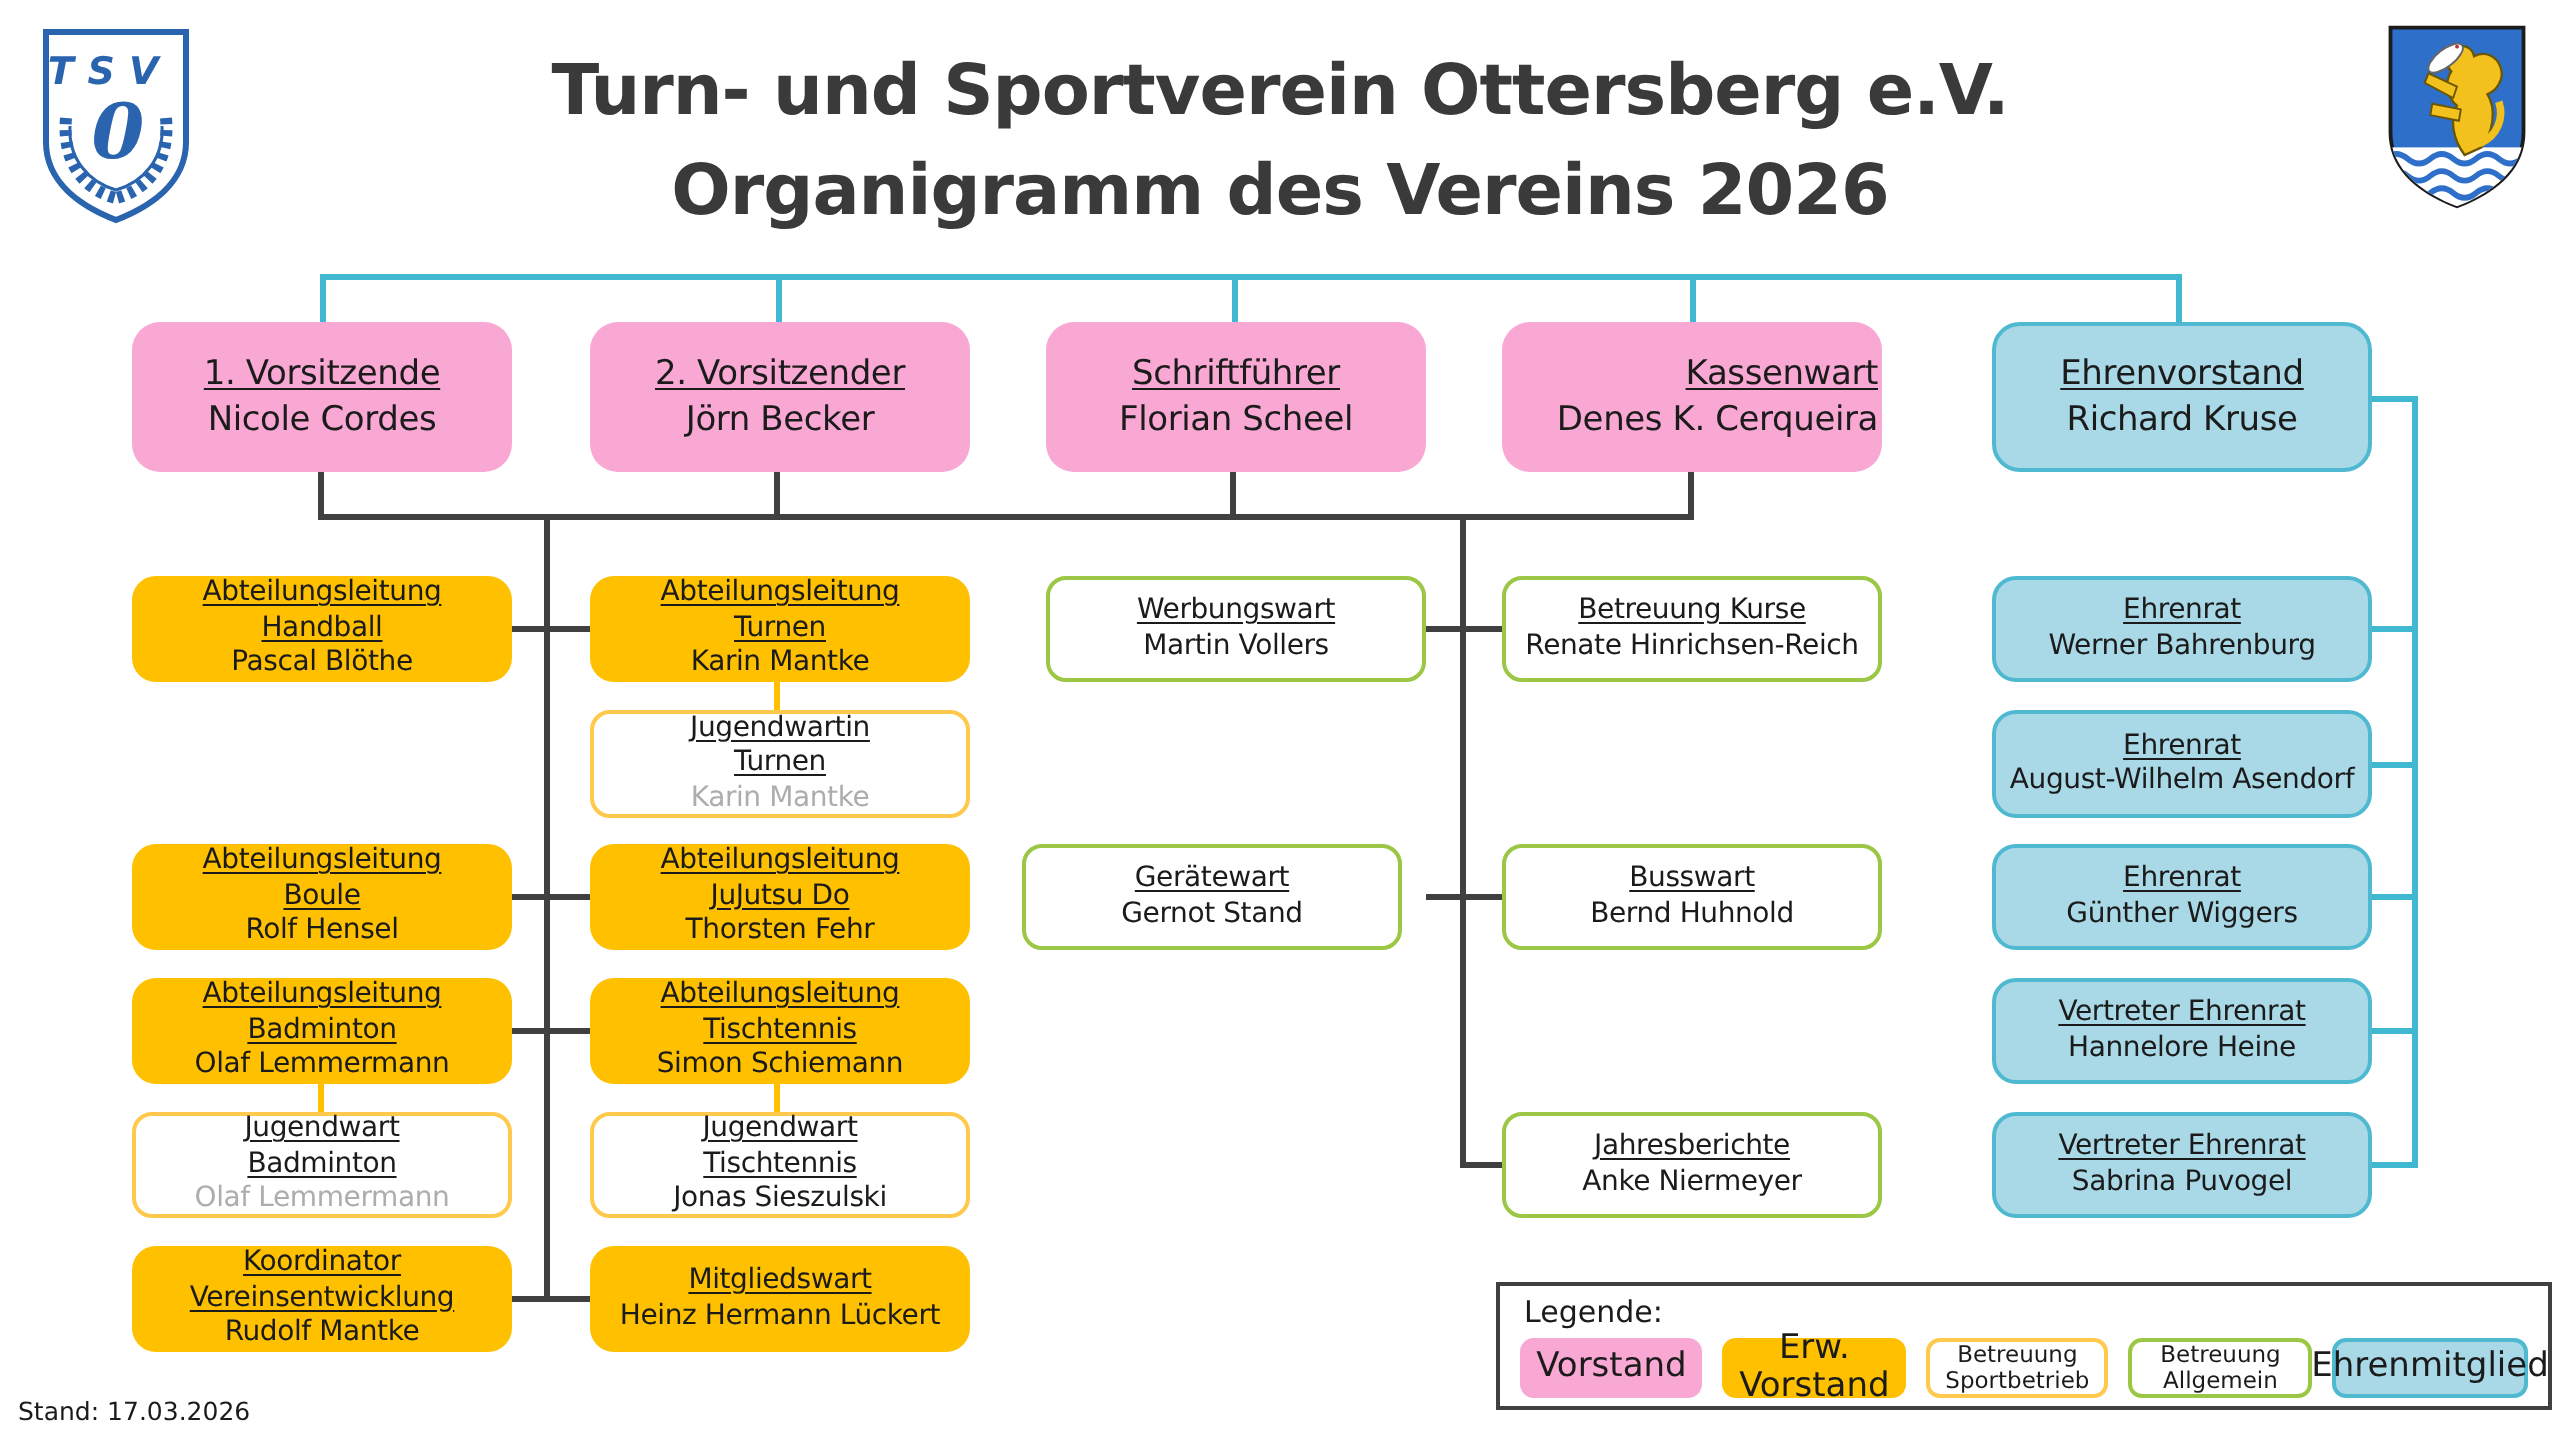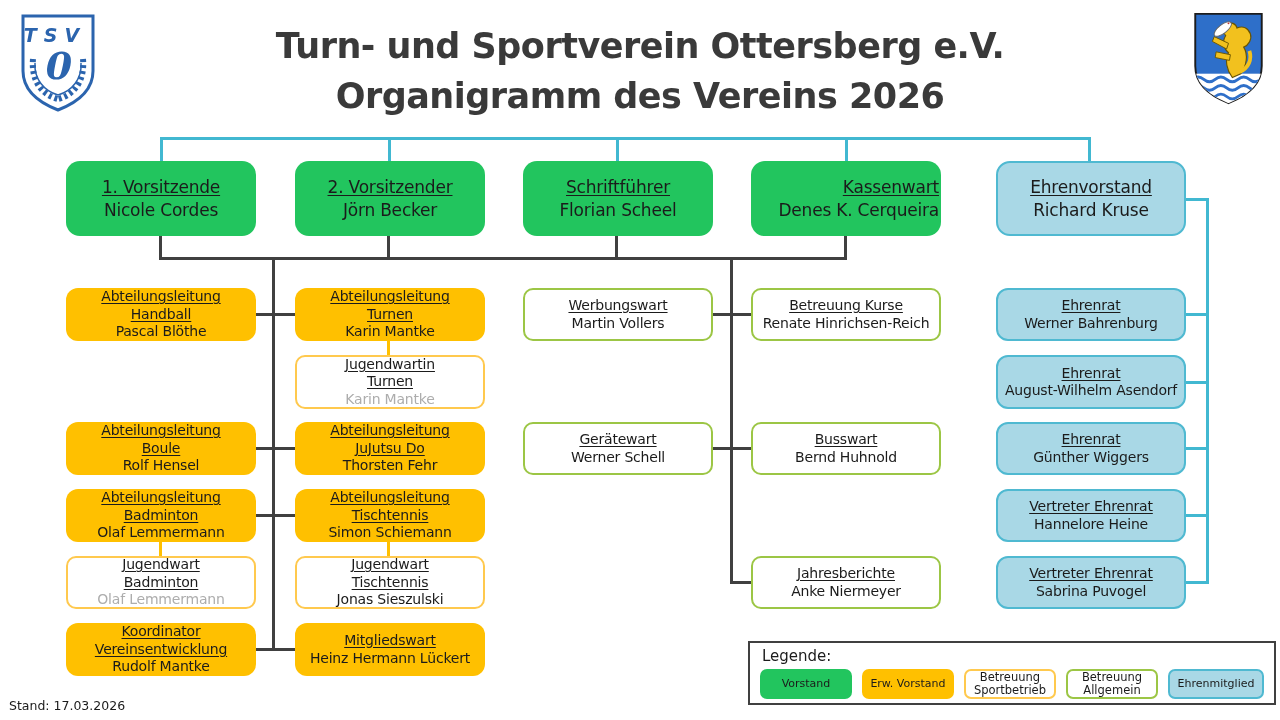--- a/index.html
+++ b/index.html
@@ -13,38 +13,38 @@
   .logo { position:absolute; }
 
   .box { position:absolute; display:flex; flex-direction:column; justify-content:center; align-items:center;
          text-align:center; border-radius:12px; color:#1b1b1b; font-size:14px; line-height:1.25;
          letter-spacing:-0.2px; padding:1px 2px; }
   .box span { display:block; }
   .box span:empty { display:none; }
   .box .role { text-decoration:underline; text-underline-offset:2px; }
   .box-lg { font-size:17px; line-height:1.3; border-radius:14px; }
 
-  .c-vorstand      { background:#22c55e; }
+  .c-vorstand      { background:#f9a8d4; }
   .c-erw           { background:#FFC000; }
   .c-bsport        { background:#ffffff; border:2px solid #FFC94E; border-radius:10px; }
   .c-ballg         { background:#ffffff; border:2px solid #9CC645; border-radius:10px; }
   .c-ehren         { background:#A9D8E6; border:2px solid #4FB9D1; }
   .muted           { color:#ADADAD; }
 
   .line { position:absolute; }
   .ln-dark   { background:#404040; }
   .ln-teal   { background:#41B8D1; }
   .ln-orange { background:#FFC000; }
 
   .legend { position:absolute; left:748px; top:641px; width:528px; height:64px;
             border:2px solid #404040; background:#ffffff; }
   .legend-title { position:absolute; left:12px; top:4px; font-size:15px; color:#1b1b1b; }
   .legend-row { position:absolute; left:10px; top:26px; width:504px; display:flex; gap:10px; }
   .chip { height:30px; border-radius:7px; display:flex; flex-direction:column; justify-content:center;
-          align-items:center; text-align:center; font-size:11px; color:#1b1b1b; line-height:1.12; }
+          align-items:center; text-align:center; font-size:17px; color:#1b1b1b; line-height:1.12; }
   .chip span { display:block; }
   .chip-sm { font-size:11.5px; }
   .w92 { width:94px; } .w96 { width:98px; }
 
   .stand { position:absolute; left:9px; top:698px; font-size:12.5px; color:#1b1b1b; }
 </style>
 </head>
 <body>
 
 <div class="canvas">
@@ -199,23 +199,23 @@
   </div>
 
   <div class="box c-ballg" style="left:523px; top:288px; width:190px; height:53px;">
     <span class="role">Werbungswart</span>
     <span class="name">Martin Vollers</span>
   </div>
   <div class="box c-ballg" style="left:751px; top:288px; width:190px; height:53px;">
     <span class="role">Betreuung Kurse</span>
     <span class="name">Renate Hinrichsen-Reich</span>
   </div>
-  <div class="box c-ballg" style="left:523px; top:422px; width:190px; height:53px;">
+  <div class="box c-ballg" style="left:511px; top:422px; width:190px; height:53px;">
     <span class="role">Gerätewart</span>
-    <span class="name">Werner Schell</span>
+    <span class="name">Gernot Stand</span>
   </div>
   <div class="box c-ballg" style="left:751px; top:422px; width:190px; height:53px;">
     <span class="role">Busswart</span>
     <span class="name">Bernd Huhnold</span>
   </div>
   <div class="box c-ballg" style="left:751px; top:556px; width:190px; height:53px;">
     <span class="role">Jahresberichte</span>
     <span class="name">Anke Niermeyer</span>
   </div>
 

